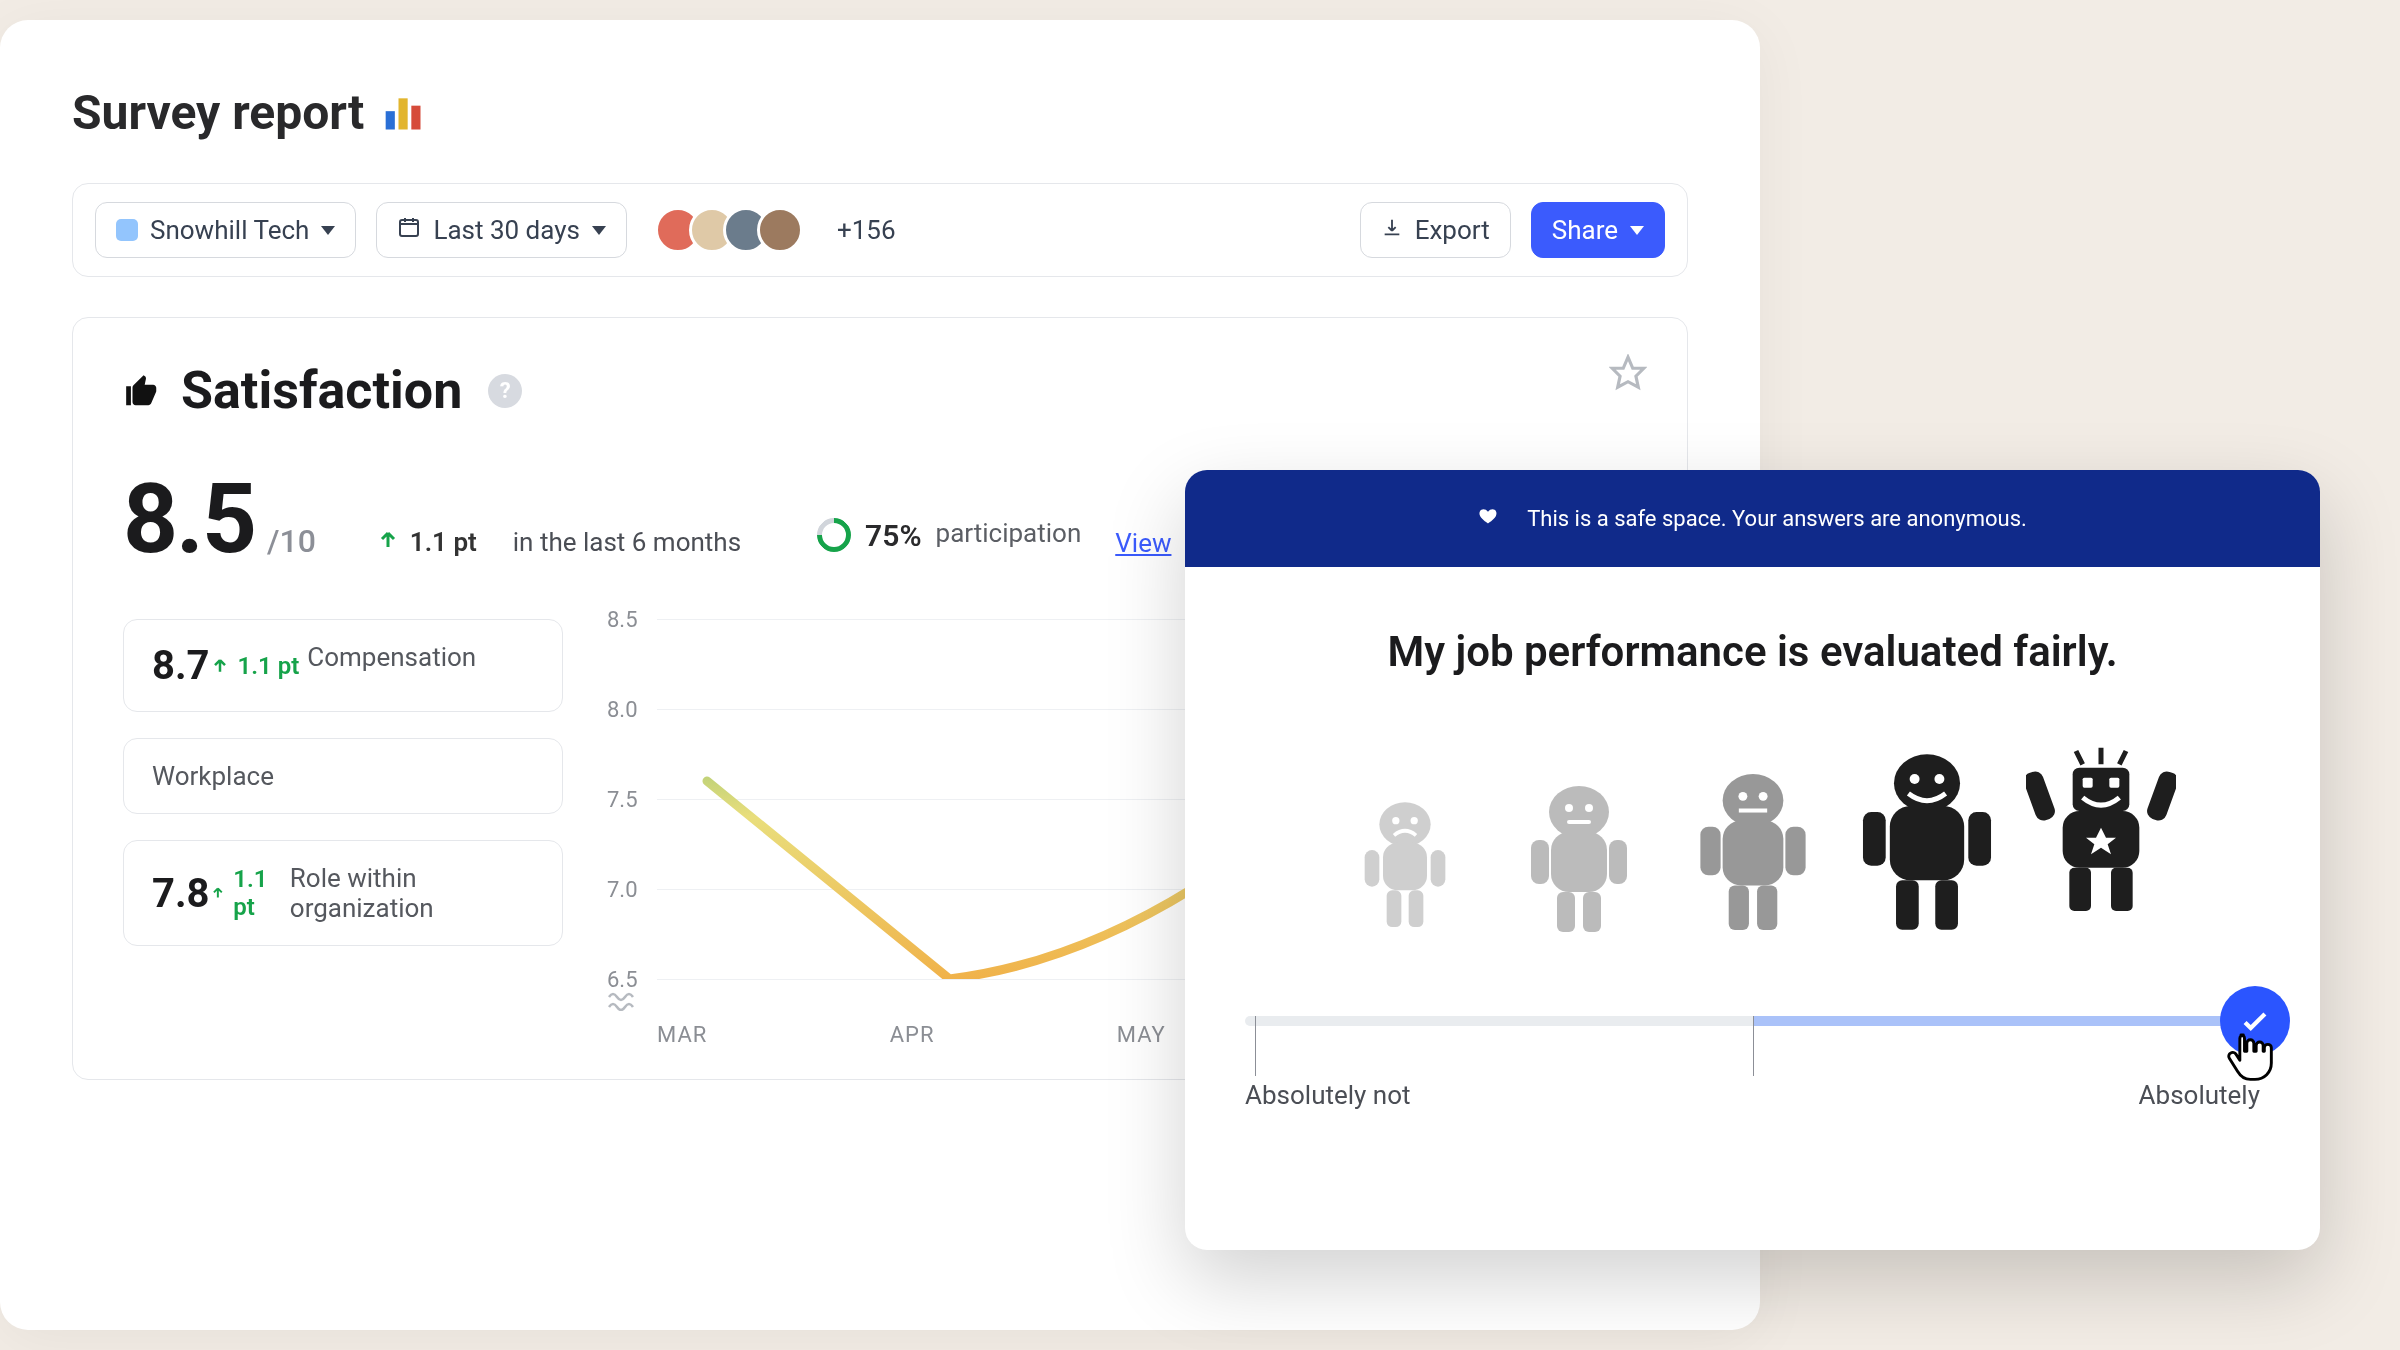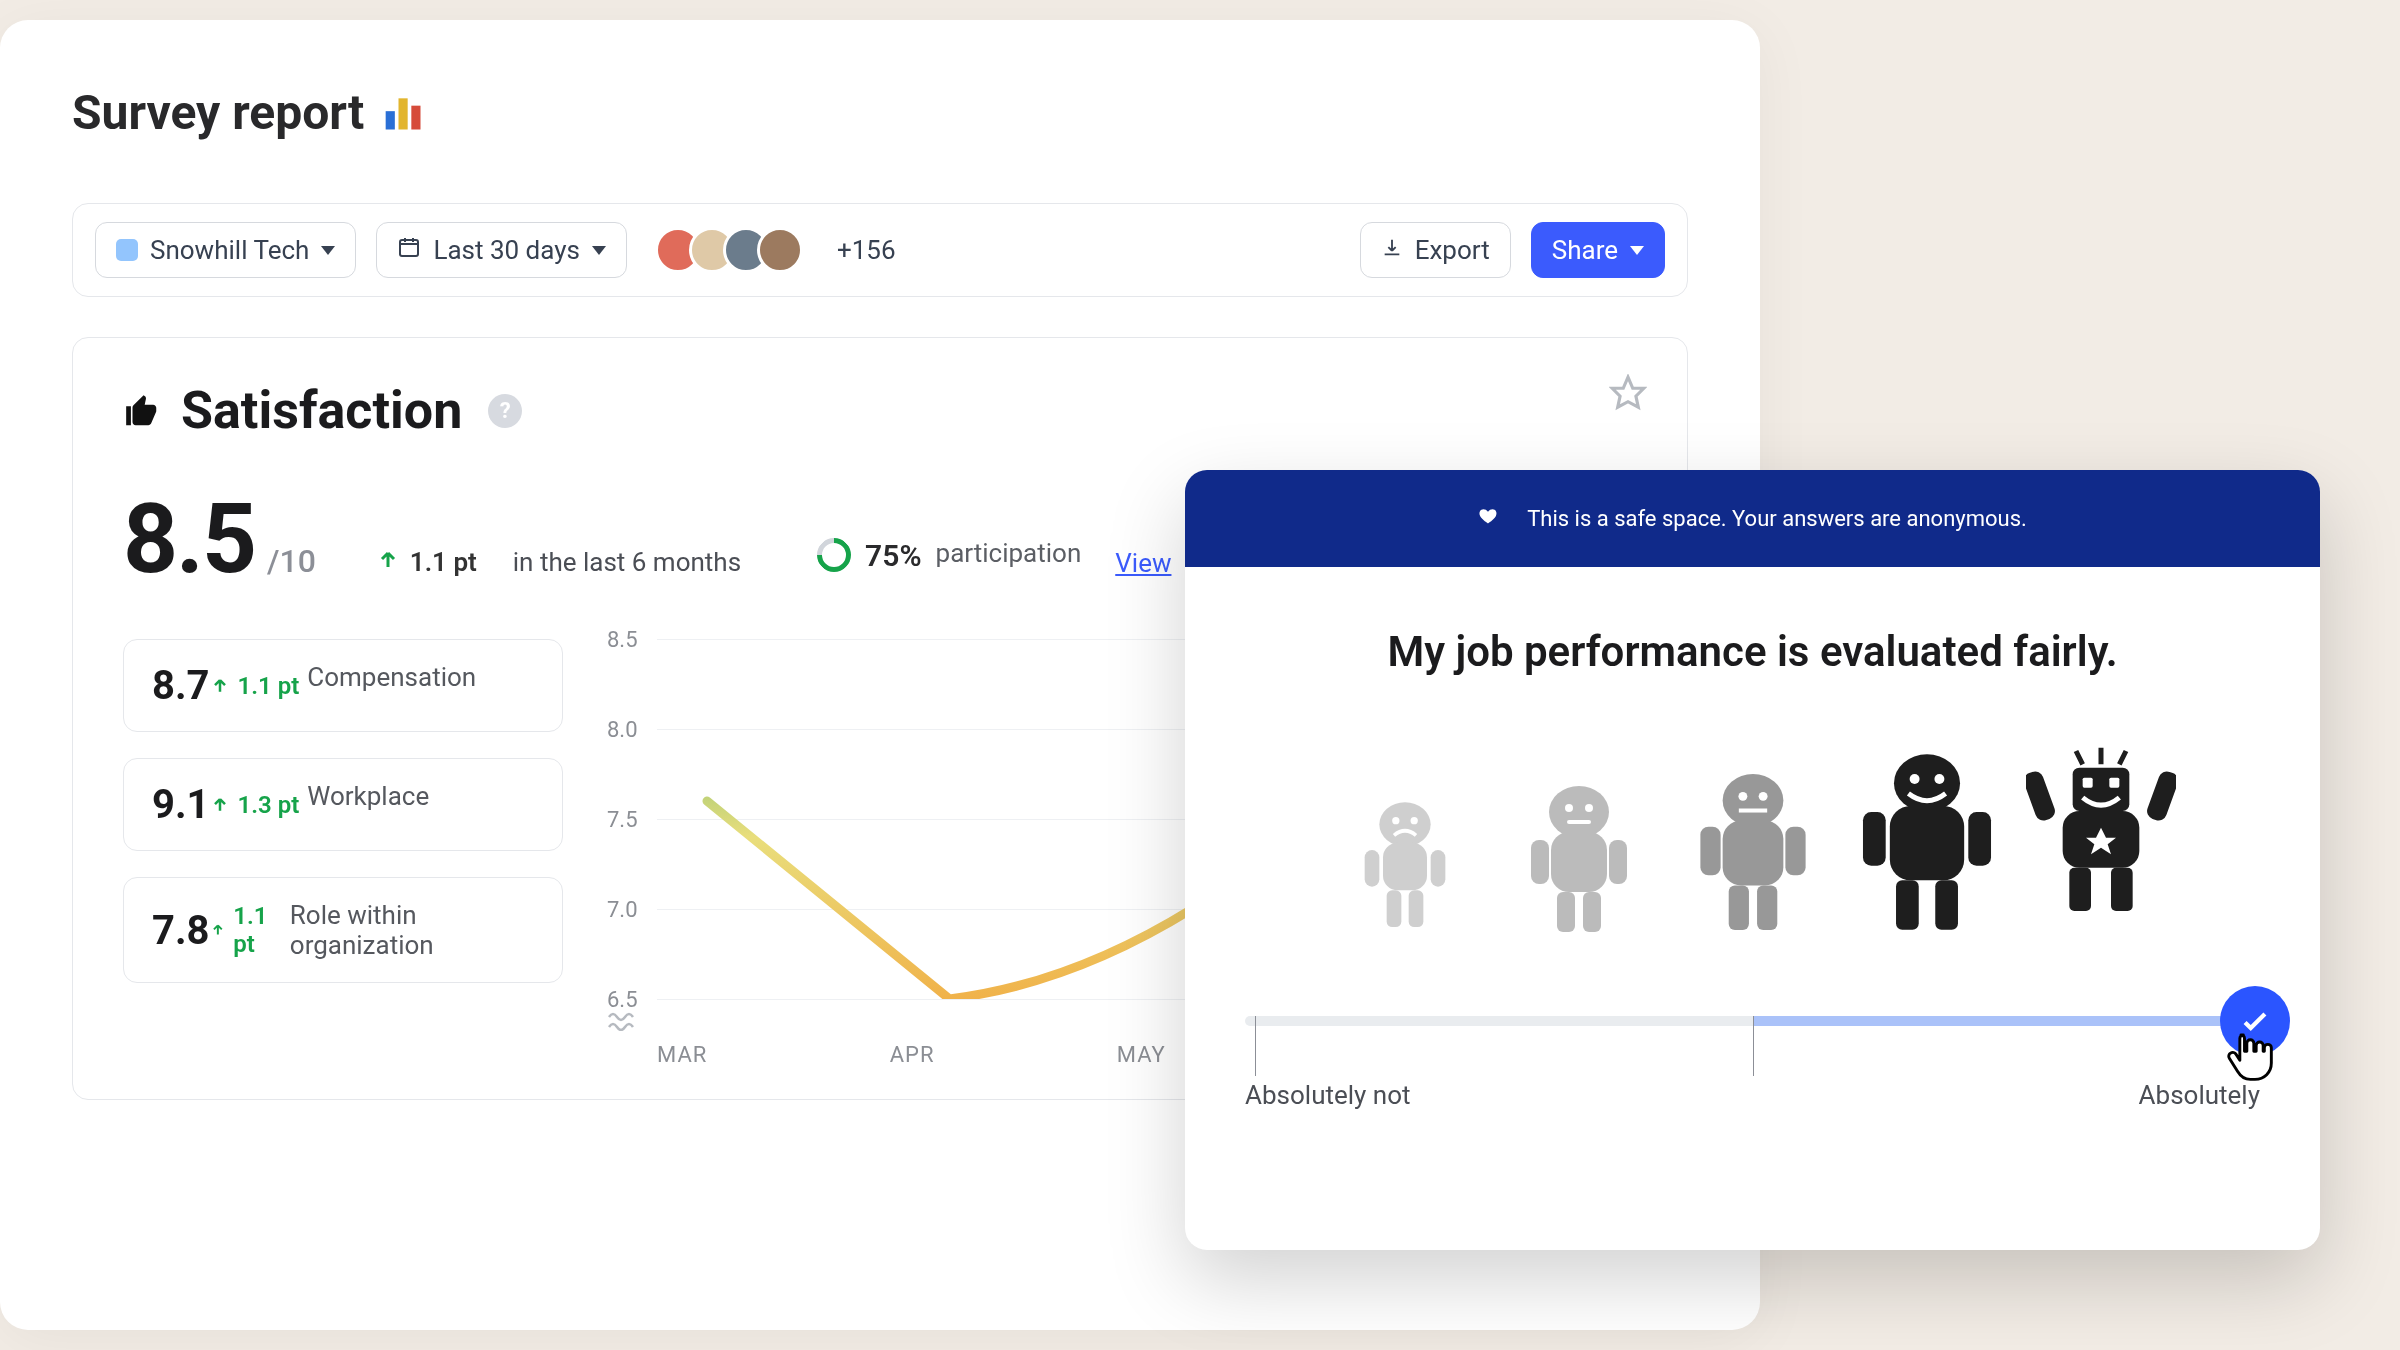--- a/index.html
+++ b/index.html
@@ -24,21 +24,21 @@
 .page-title {
   font-size: 48px;
   font-weight: 700;
   color: #29292b;
   display: flex;
   align-items: center;
   gap: 18px;
 }
 .title-icon { display: inline-flex; }
 .filter-bar {
-  margin-top: 62px;
+  margin-top: 42px;
   display: flex;
   align-items: center;
   gap: 20px;
   padding: 18px 22px;
   border: 1.5px solid #e5e7eb;
   border-radius: 16px;
 }
 .chip, .btn {
   display: inline-flex;
   align-items: center;
@@ -237,29 +237,20 @@
             <span class="metric-delta">
               <svg width="20" height="20" viewBox="0 0 24 24" fill="none" stroke="#16a34a" stroke-width="3">
                   <path d="M12 19V5m0 0l-6 6m6-6l6 6"></path>
                 </svg>
               <span>1.1 pt</span>
             </span>
           </div>
           <span class="metric-name">Compensation</span>
         </div>
         <div class="metric">
-          <div class="metric-top">
-            <span class="metric-val">9.1</span>
-            <span class="metric-delta">
-              <svg width="20" height="20" viewBox="0 0 24 24" fill="none" stroke="#16a34a" stroke-width="3">
-                  <path d="M12 19V5m0 0l-6 6m6-6l6 6"></path>
-                </svg>
-              <span>1.3 pt</span>
-            </span>
-          </div>
           <span class="metric-name">Workplace</span>
         </div>
         <div class="metric">
           <div class="metric-top">
             <span class="metric-val">7.8</span>
             <span class="metric-delta">
               <svg width="20" height="20" viewBox="0 0 24 24" fill="none" stroke="#16a34a" stroke-width="3">
                   <path d="M12 19V5m0 0l-6 6m6-6l6 6"></path>
                 </svg>
               <span>1.1 pt</span>

